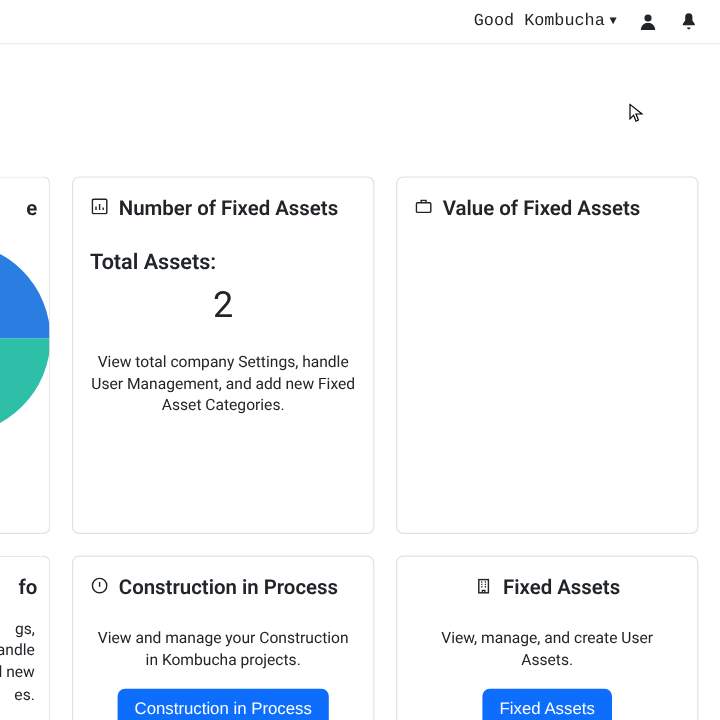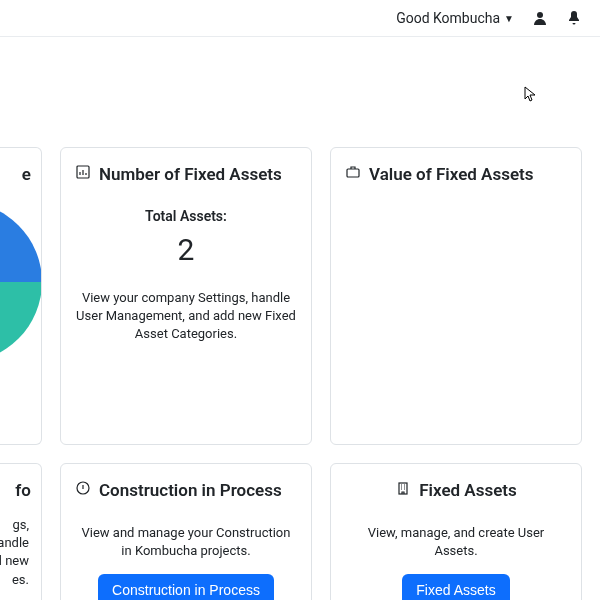--- a/index.html
+++ b/index.html
@@ -1,27 +1,27 @@
 <!DOCTYPE html>
 <html><head>
 <meta charset="utf-8">
 <style>
 * { box-sizing: border-box; margin: 0; padding: 0; }
 body { font-family: -apple-system, BlinkMacSystemFont, "Segoe UI", Roboto, sans-serif; background: #fff; color: #212529; width: 600px; height: 600px; overflow: hidden; }
-.topbar { display: flex; justify-content: flex-end; align-items: center; padding: 10px 18px; border-bottom: 1px solid #e9ecef; gap: 18px; }
+.topbar { display: flex; justify-content: flex-end; align-items: center; padding: 10px 18px; border-bottom: 1px solid #e9ecef; gap: 18px; font-family: Liberation Mono, monospace; }
 .company { font-size: 14px; display: flex; align-items: center; gap: 4px; cursor: pointer; }
 .caret { font-size: 10px; }
 .icon-btn { cursor: pointer; display: flex; align-items: center; }
 .cursor { position: absolute; left: 524px; top: 86px; font-size: 14px; color: #000; pointer-events: none; }
 .grid { display: grid; grid-template-columns: 60px 252px 252px; gap: 18px; padding: 110px 18px 18px 0; margin-left: -18px; }
 .card { border: 1px solid #dee2e6; border-radius: 6px; padding: 16px 14px; background: #fff; }
 .card-header { display: flex; align-items: flex-start; gap: 8px; margin-bottom: 24px; }
 .card-header .hicon { width: 16px; height: 16px; display: inline-flex; align-items: center; justify-content: center; }
 .card-title { font-size: 17px; font-weight: 600; }
-.metric-label { text-align: center; font-size: 14px; font-weight: 600; margin-bottom: 8px; }
+.metric-label { text-align: left; font-size: 18px; font-weight: 600; margin-bottom: 8px; }
 .metric-value { text-align: center; font-size: 30px; font-weight: 400; margin-bottom: 22px; }
 .card-desc { text-align: center; font-size: 13px; line-height: 1.4; color: #212529; }
 .tall { height: 298px; }
 .cut-left { border-left: none; border-radius: 0 6px 6px 0; overflow: hidden; padding-left: 0; padding-right: 10px; }
 .pie { width: 96px; height: 160px; position: relative; margin-left: -36px; margin-top: 18px; }
 .pie-top { position: absolute; width: 160px; height: 160px; border-radius: 50%; background: #2a7de1; left: -64px; clip-path: inset(0 0 50% 0); }
 .pie-bot { position: absolute; width: 160px; height: 160px; border-radius: 50%; background: #2dbfa7; left: -64px; clip-path: inset(50% 0 0 0); }
 .cut-title { text-align: right; font-weight: 600; font-size: 17px; }
 .short { height: auto; min-height: 150px; }
 .btn { background: #0d6efd; color: #fff; border: none; padding: 8px 14px; border-radius: 6px; font-size: 14px; cursor: pointer; display: block; margin: 14px auto 0; }
@@ -73,21 +73,21 @@
       <span class="hicon">
         <svg width="14" height="14" viewBox="0 0 14 14" fill="none" stroke="#212529" stroke-width="1.2">
             <rect x="1" y="1" width="12" height="12" rx="1"></rect>
             <path d="M4 10V7M7 10V5M10 10V8"></path>
           </svg>
       </span>
       <span class="card-title">Number of Fixed Assets</span>
     </div>
     <div class="metric-label">Total Assets:</div>
     <div class="metric-value">2</div>
-    <div class="card-desc">View your company Settings, handle User Management, and add new Fixed Asset Categories.</div>
+    <div class="card-desc">View total company Settings, handle User Management, and add new Fixed Asset Categories.</div>
   </div>
 
   <div class="card tall">
     <div class="card-header">
       <span class="hicon">
         <svg width="14" height="14" viewBox="0 0 14 14" fill="none" stroke="#212529" stroke-width="1.2">
             <rect x="1" y="4" width="12" height="8" rx="1"></rect>
             <path d="M5 4V2h4v2"></path>
           </svg>
       </span>

